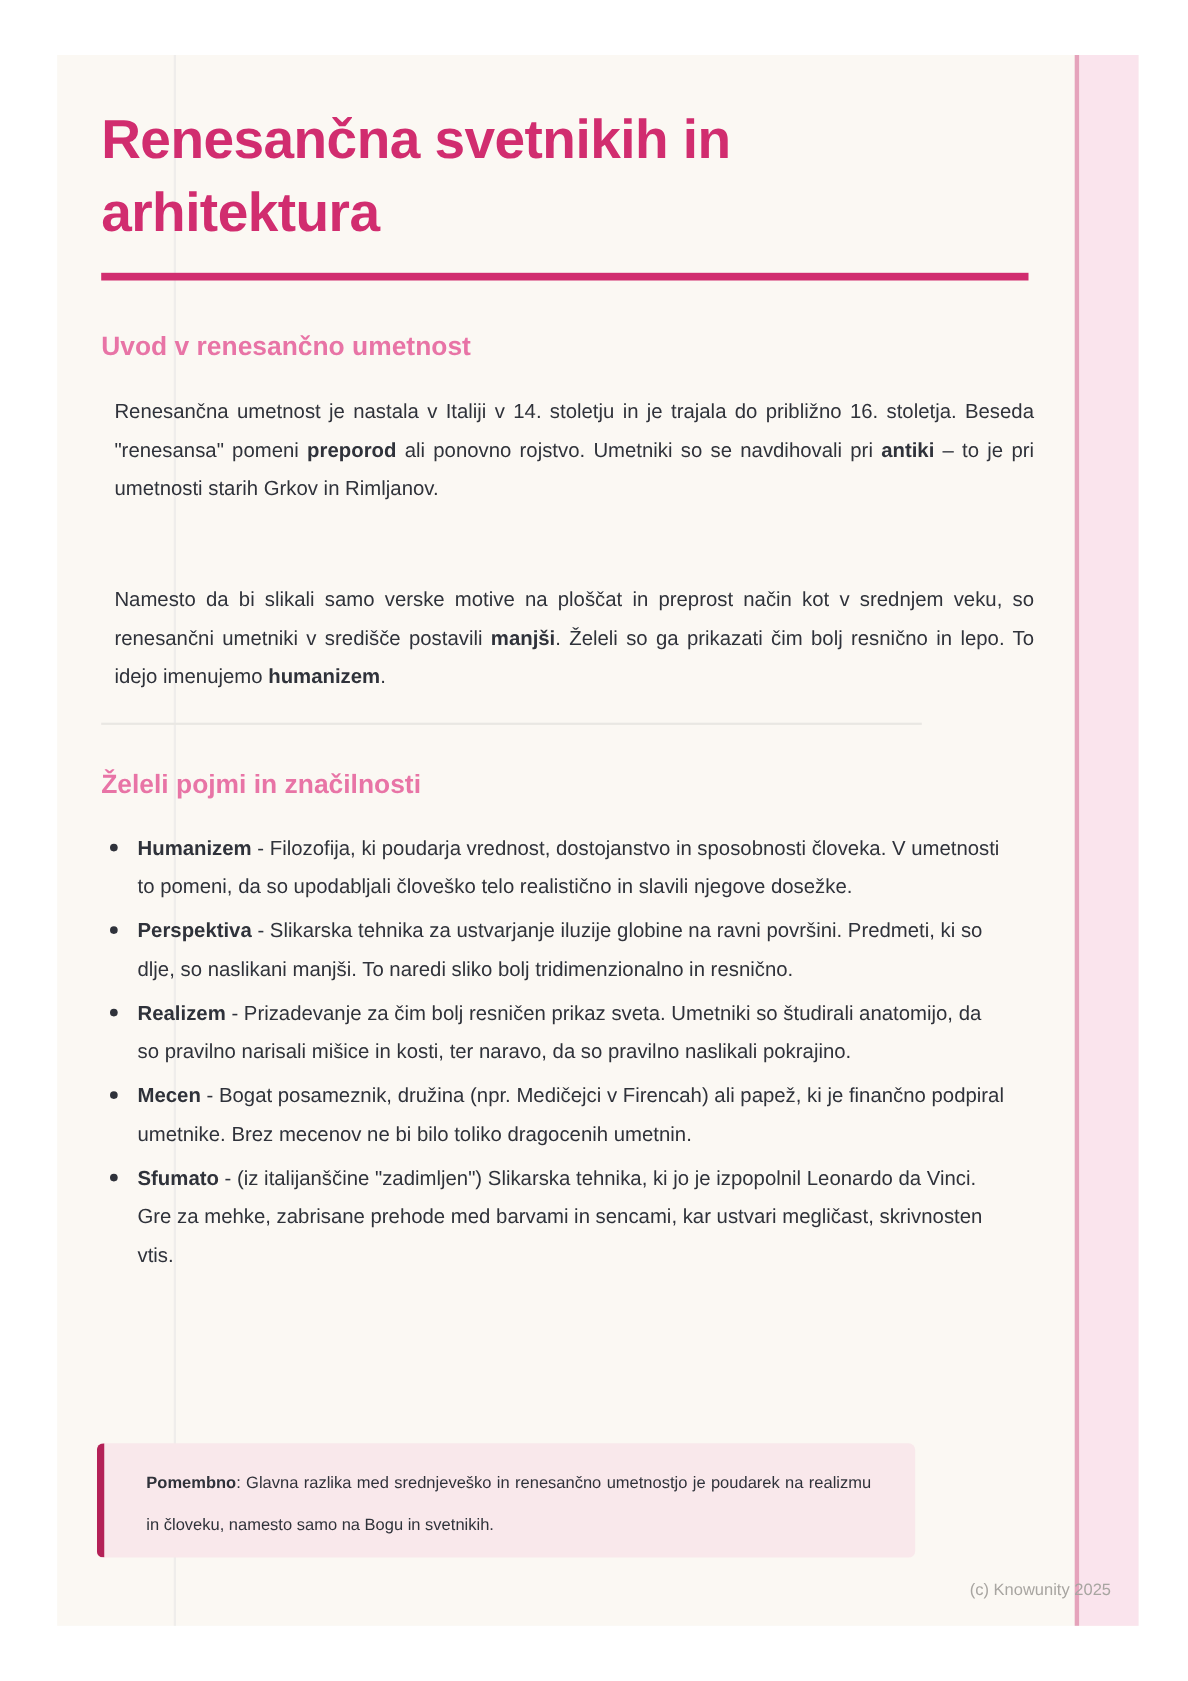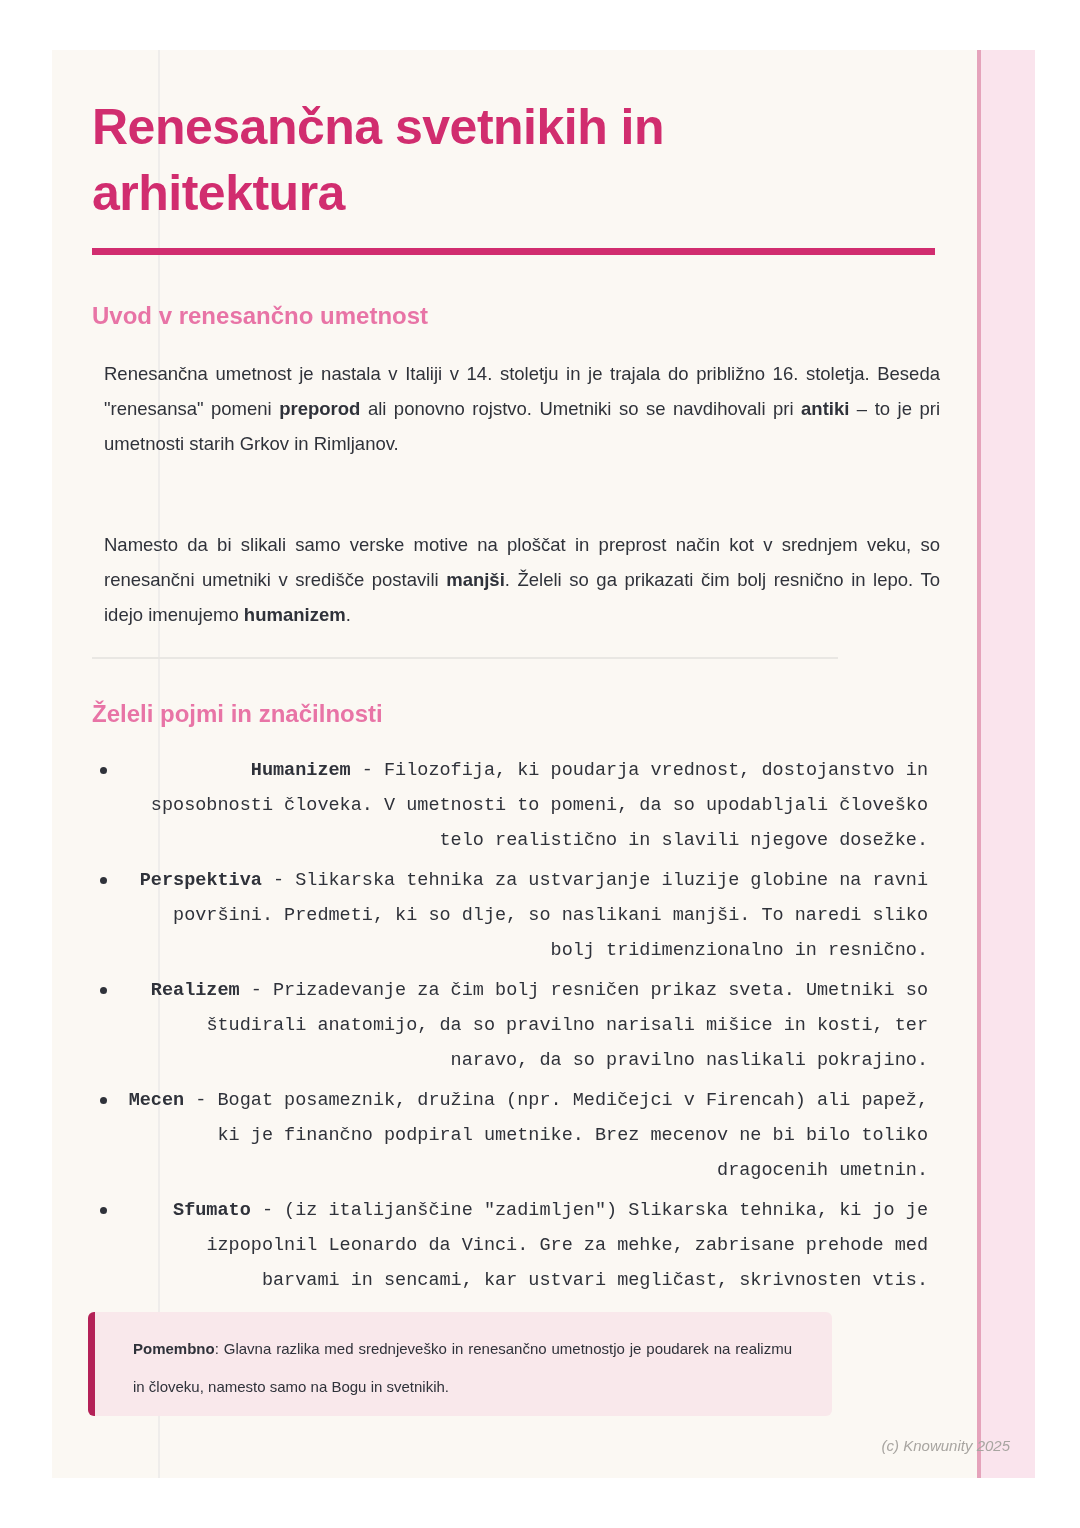--- a/index.html
+++ b/index.html
@@ -56,39 +56,38 @@
   .divider{
     position:absolute;left:40px;top:607px;width:746px;height:2px;
     background:var(--divider);
   }
   .bullet-list{
     position:absolute;left:40px;top:703px;width:836px;margin:0;padding:0;
     list-style:none;
     font-size:18.5px;line-height:35px;color:var(--body);
   }
   .bullet-list li{
-    position:relative;margin:0 0 5px 0;padding:0 0 0 33px;text-align:right;font-family:Liberation Mono, monospace;
+    position:relative;margin:0 13px 5px 0;padding:0 0 0 33px;text-align:left;
   }
   .bullet-list li .dot{
     position:absolute;left:8px;top:14px;width:7px;height:7px;border-radius:50%;
     background:var(--body);
   }
   .callout{
     position:absolute;left:36px;top:1262px;width:659px;
     background:var(--callout-bg);
     border-left:7px solid var(--callout-border);
     border-radius:6px;
     padding:18px 40px 10px 38px;
     font-size:15px;line-height:38px;text-align:justify;color:var(--body);
   }
   .copyright{
     position:absolute;right:70px;top:1437px;
     font-size:15px;line-height:18px;color:var(--muted);
     z-index:5;
-    font-style:italic;
   }
 </style>
 </head>
 <body>
 
 <div class="canvas">
   <div class="page">
     <div class="stripe-light"></div>
     <div class="stripe-line"></div>
     <div class="margin-line"></div>

